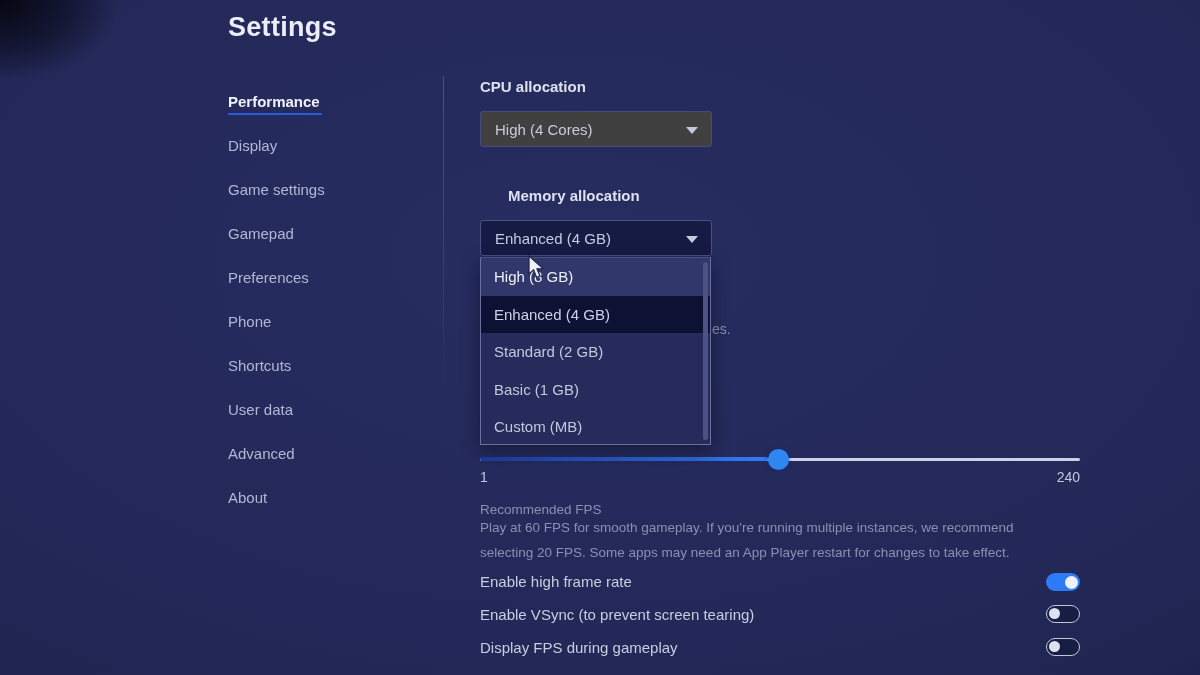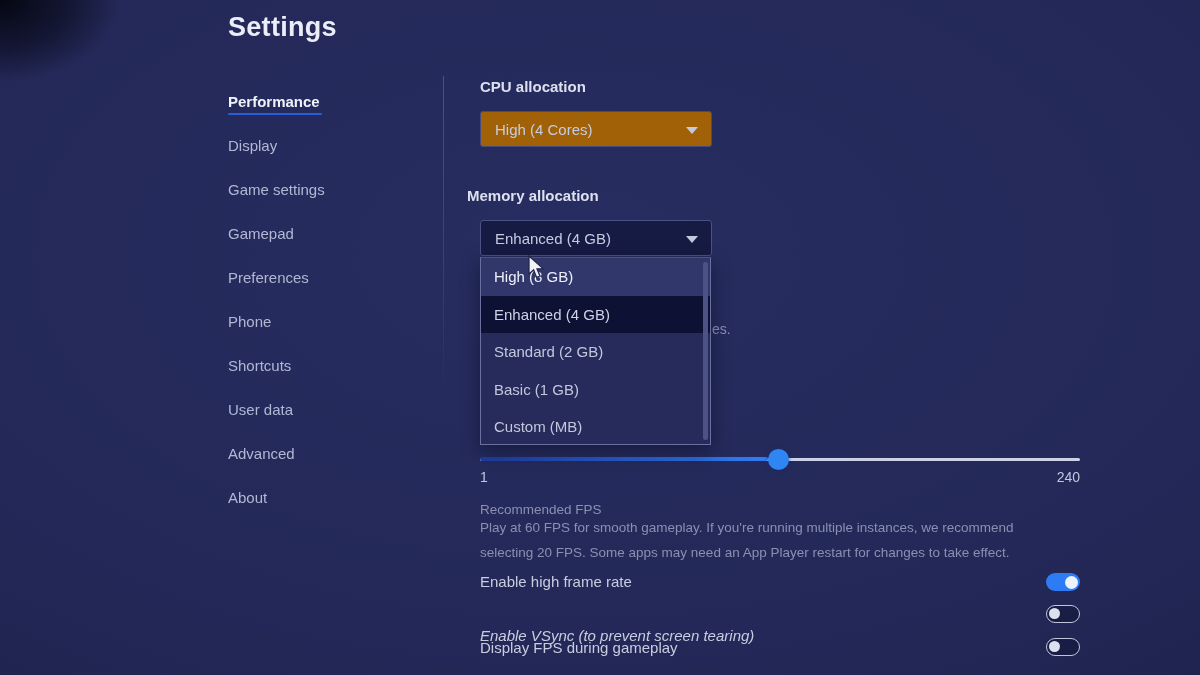--- a/index.html
+++ b/index.html
@@ -32,21 +32,21 @@
     background:#2a5cd8; border-radius:1px;
   }
   .v-divider {
     position:absolute; left:443px; top:76px; width:1px; height:318px;
     background:linear-gradient(to bottom, rgba(105,113,165,0.55), rgba(105,113,165,0.28) 60%, rgba(105,113,165,0));
   }
   
   .section-label { position:absolute; font-size:15px; font-weight:700; color:#dde0ee; }
   .select-box {
     position:absolute; left:480px; width:232px; height:36px;
-    background:#a16207; border:1px solid #454c7d; border-radius:3px;
+    background:#404040; border:1px solid #454c7d; border-radius:3px;
     display:flex; align-items:center; padding:0 14px; cursor:pointer;
     font-size:15px; color:#c7cbe0;
   }
   .select-box.open { background:#161b44; border-color:#4a5184; }
   .caret-down {
     position:absolute; right:13px; top:15px; width:0; height:0;
     border-left:6px solid transparent; border-right:6px solid transparent;
     border-top:7px solid #c4c9de;
   }
   
@@ -145,21 +145,21 @@
 </nav>
 
 <div class="v-divider"></div>
 
 <div class="section-label" style="left:480px; top:78px;">CPU allocation</div>
 <div class="select-box" style="top:111px;">
   <span>High (4 Cores)</span>
   <span class="caret-down"></span>
 </div>
 
-<div class="section-label" style="left:467px; top:187px;text-align:right;">Memory allocation</div>
+<div class="section-label" style="left:508px; top:187px;text-align:right;">Memory allocation</div>
 <div class="select-box open" style="top:220px;">
   <span>Enhanced (4 GB)</span>
   <span class="caret-down"></span>
 </div>
 
 <div class="dropdown-list">
   <div class="dd-option hovered">High (8 GB)</div>
   <div class="dd-option selected">Enhanced (4 GB)</div>
   <div class="dd-option">Standard (2 GB)</div>
   <div class="dd-option">Basic (1 GB)</div>
@@ -183,21 +183,21 @@
 
 <div class="rec-title2 muted">Recommended FPS</div>
 <div class="rec-line1 muted">Play at 60 FPS for smooth gameplay. If you're running multiple instances, we recommend</div>
 <div class="rec-line2 muted">selecting 20 FPS. Some apps may need an App Player restart for changes to take effect.</div>
 
 <div class="toggle-label" style="top:573px;">Enable high frame rate</div>
 <div class="toggle on" style="top:573px;">
     <div class="knob"></div>
   </div>
 
-<div class="toggle-label" style="top:627px;font-style:italic;">Enable VSync (to prevent screen tearing)</div>
+<div class="toggle-label" style="top:606px;">Enable VSync (to prevent screen tearing)</div>
 <div class="toggle off" style="top:605px;">
     <div class="knob"></div>
   </div>
 
 <div class="toggle-label" style="top:639px;">Display FPS during gameplay</div>
 <div class="toggle off" style="top:638px;">
     <div class="knob"></div>
   </div>
 
 </body></html>

